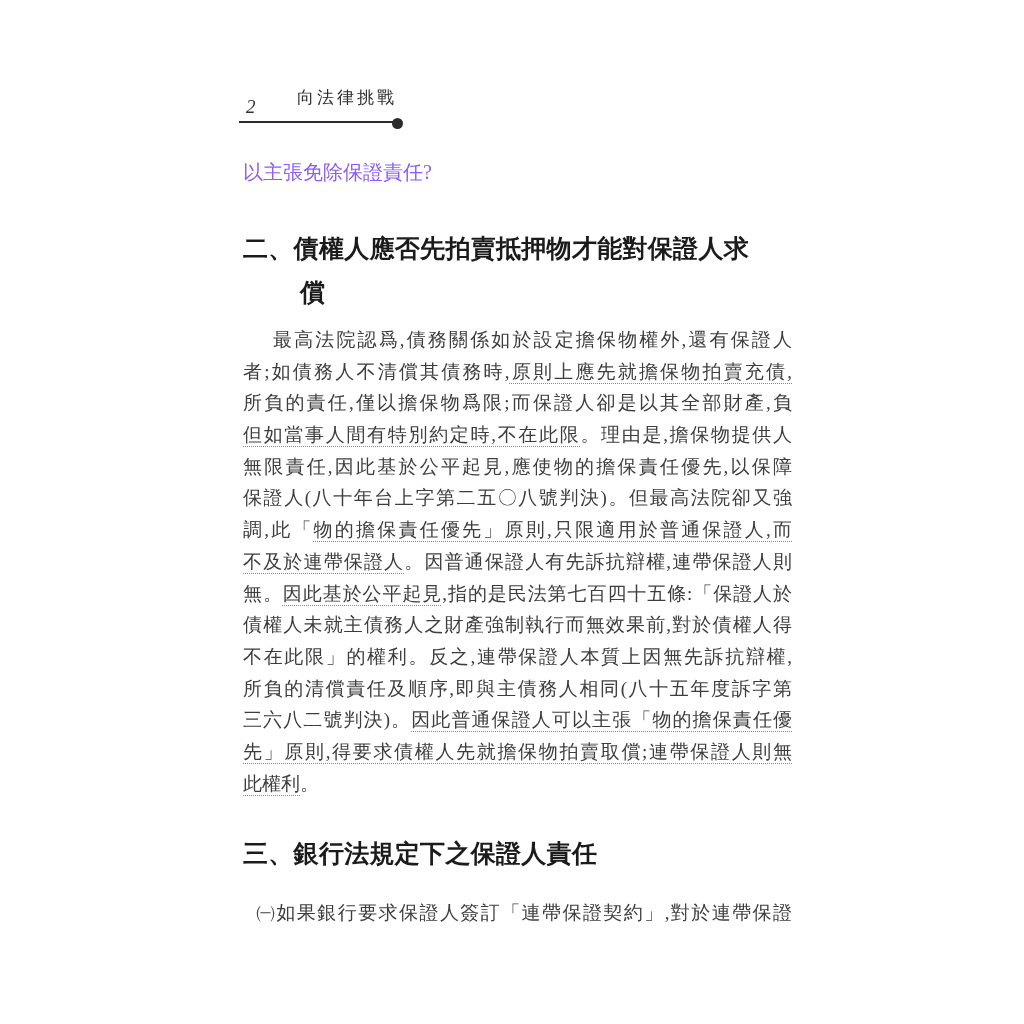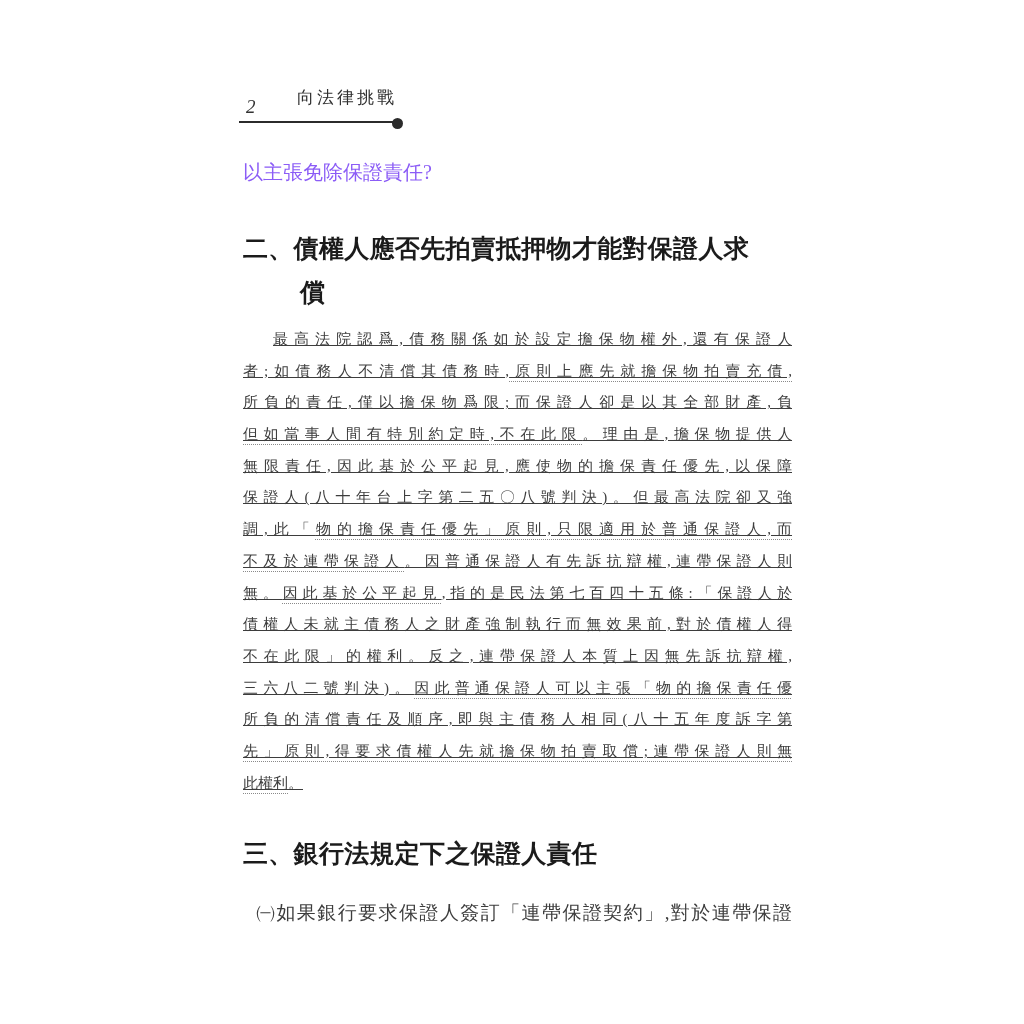--- a/index.html
+++ b/index.html
@@ -91,22 +91,21 @@
     line-height: 34px;
     color: #1b1b1b;
     white-space: nowrap;
   }
   
   .para {
     position: absolute;
     left: 243px;
     top: 324px;
     width: 549px;
-    font-size: 15px;
-    text-decoration: underline;
+    font-size: 19px;
   }
   .bline {
     height: 31.7px;
     line-height: 31.7px;
     text-align: justify;
     text-align-last: justify;
     overflow: visible;
   }
   .bline.indent {
     text-indent: 30px;
@@ -159,22 +158,22 @@
       <div class="bline"><span>者;如債務人不清償其債務時,</span><span class="u">原則上應先就擔保物拍賣充債,</span></div>
       <div class="bline"><span>所負的責任,僅以擔保物爲限;而保證人卻是以其全部財產,負</span></div>
       <div class="bline"><span class="u">但如當事人間有特別約定時,不在此限</span><span>。理由是,擔保物提供人</span></div>
       <div class="bline"><span>無限責任,因此基於公平起見,應使物的擔保責任優先,以保障</span></div>
       <div class="bline"><span>保證人(八十年台上字第二五〇八號判決)。但最高法院卻又強</span></div>
       <div class="bline"><span>調,此「</span><span class="u">物的擔保責任優先」原則,只限適用於普通保證人,而</span></div>
       <div class="bline"><span class="u">不及於連帶保證人</span><span>。因普通保證人有先訴抗辯權,連帶保證人則</span></div>
       <div class="bline"><span>無。</span><span class="u">因此基於公平起見</span><span>,指的是民法第七百四十五條:「保證人於</span></div>
       <div class="bline"><span>債權人未就主債務人之財產強制執行而無效果前,對於債權人得</span></div>
       <div class="bline"><span>不在此限」的權利。反之,連帶保證人本質上因無先訴抗辯權,</span></div>
+      <div class="bline"><span>所負的清償責任及順序,即與主債務人相同(八十五年度訴字第</span></div>
       <div class="bline"><span>三六八二號判決)。</span><span class="u">因此普通保證人可以主張「物的擔保責任優</span></div>
-      <div class="bline"><span>所負的清償責任及順序,即與主債務人相同(八十五年度訴字第</span></div>
       <div class="bline"><span class="u">先」原則,得要求債權人先就擔保物拍賣取償;連帶保證人則無</span></div>
       <div class="bline endline"><span class="u">此權利</span><span>。</span></div>
     </div>
 
   <div class="h2">三、銀行法規定下之保證人責任</div>
 
   <div class="subline">㈠如果銀行要求保證人簽訂「連帶保證契約」,對於連帶保證</div>
 
 </div>
 

